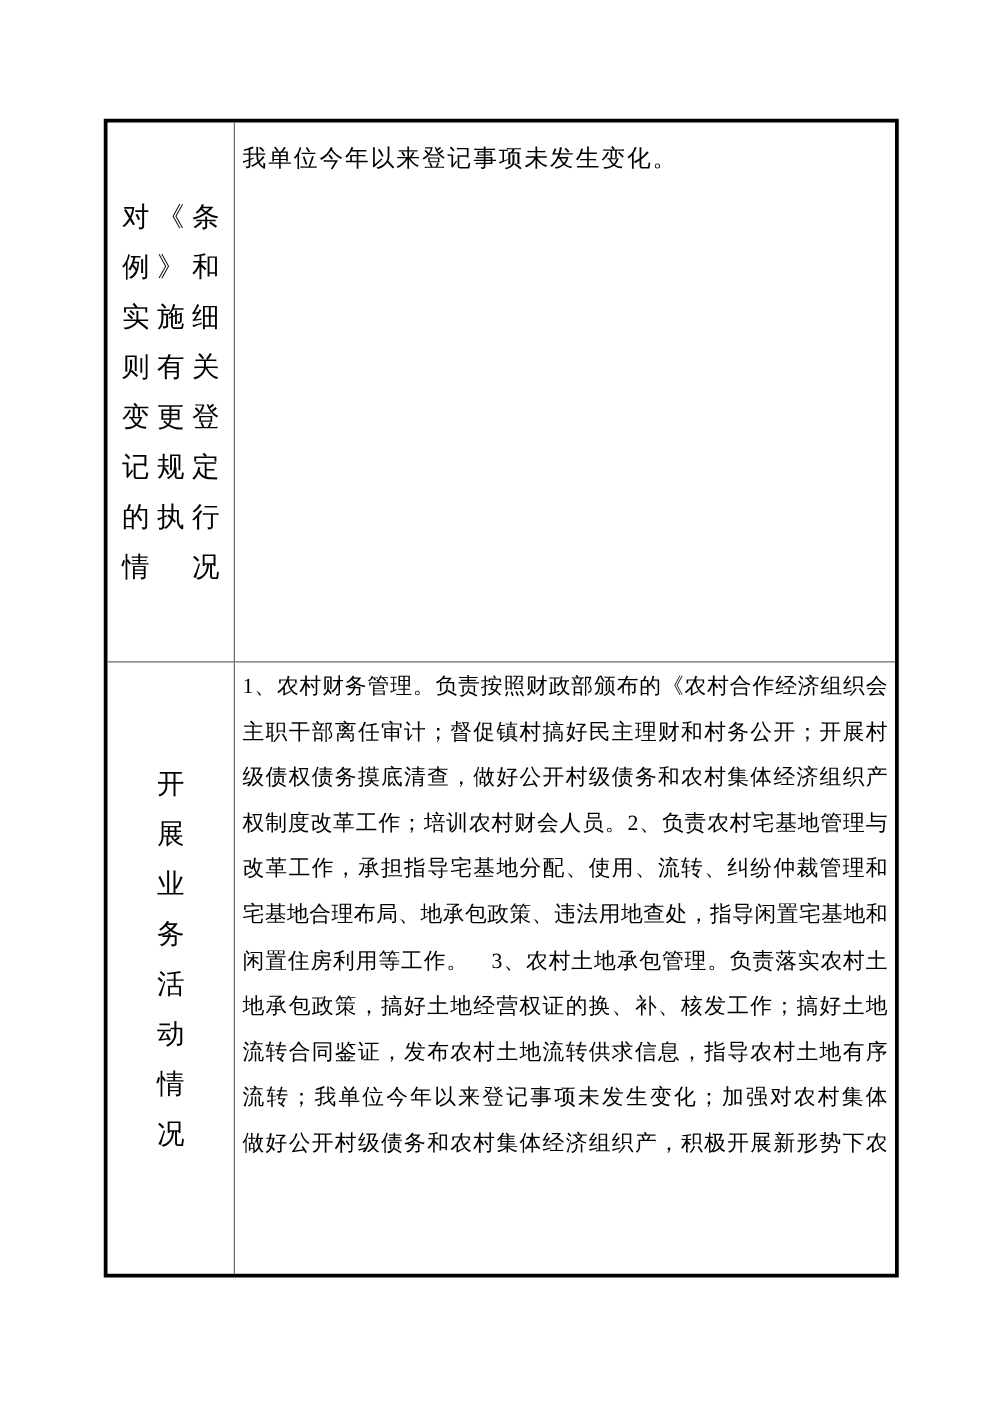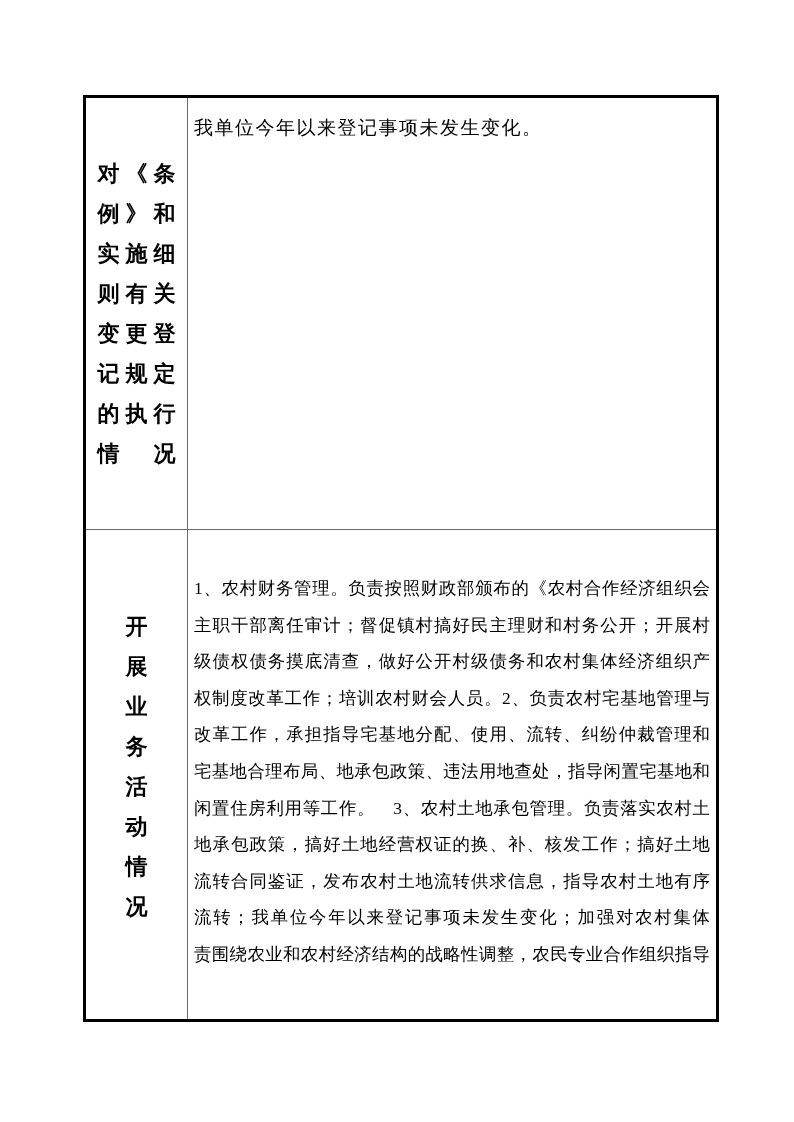--- a/index.html
+++ b/index.html
@@ -25,21 +25,21 @@
     grid-template-columns: 102px 1fr;
     grid-template-rows: 432px 1fr;
   }
   .cell { overflow: hidden; }
   .header-cell {
     border-right: 1.5px solid #6b6b6b;
     display: flex;
     flex-direction: column;
     justify-content: center;
     align-items: center;
-    font-weight: bold;
+    font-weight: normal;
     font-size: 22px;
   }
   .row-top { border-bottom: 1.5px solid #6b6b6b; }
   .vheader-line {
     width: 78px;
     line-height: 40px;
     text-align: justify;
     text-align-last: justify;
     white-space: nowrap;
   }
@@ -53,21 +53,20 @@
     padding: 1px 6px 0 6px;
     font-size: 19px;
     letter-spacing: 1.5px;
     line-height: 26px;
     margin-top: 16px;
   }
   .content-cell-2 {
     padding: 0 6px;
     font-size: 17.4px;
     line-height: 36.6px;
-    margin-top: 40px;
   }
   .content-line {
     text-align: justify;
     text-align-last: justify;
   }
   .plain-line { text-align: left; }
 </style>
 </head>
 <body>
 
@@ -104,17 +103,17 @@
       <div class="content-line">1、农村财务管理。负责按照财政部颁布的《农村合作经济组织会</div>
       <div class="content-line">主职干部离任审计；督促镇村搞好民主理财和村务公开；开展村</div>
       <div class="content-line">级债权债务摸底清查，做好公开村级债务和农村集体经济组织产</div>
       <div class="content-line">权制度改革工作；培训农村财会人员。2、负责农村宅基地管理与</div>
       <div class="content-line">改革工作，承担指导宅基地分配、使用、流转、纠纷仲裁管理和</div>
       <div class="content-line">宅基地合理布局、地承包政策、违法用地查处，指导闲置宅基地和</div>
       <div class="content-line">闲置住房利用等工作。　3、农村土地承包管理。负责落实农村土</div>
       <div class="content-line">地承包政策，搞好土地经营权证的换、补、核发工作；搞好土地</div>
       <div class="content-line">流转合同鉴证，发布农村土地流转供求信息，指导农村土地有序</div>
       <div class="content-line">流转；我单位今年以来登记事项未发生变化；加强对农村集体</div>
-      <div class="content-line">责围绕农业和农村经济结构的战略性调整，农民专业合作组织指导</div>
+      <div class="content-line">做好公开村级债务和农村集体经济组织产，积极开展新形势下农</div>
     </div>
 
   </div>
 </div>
 
 </body></html>

